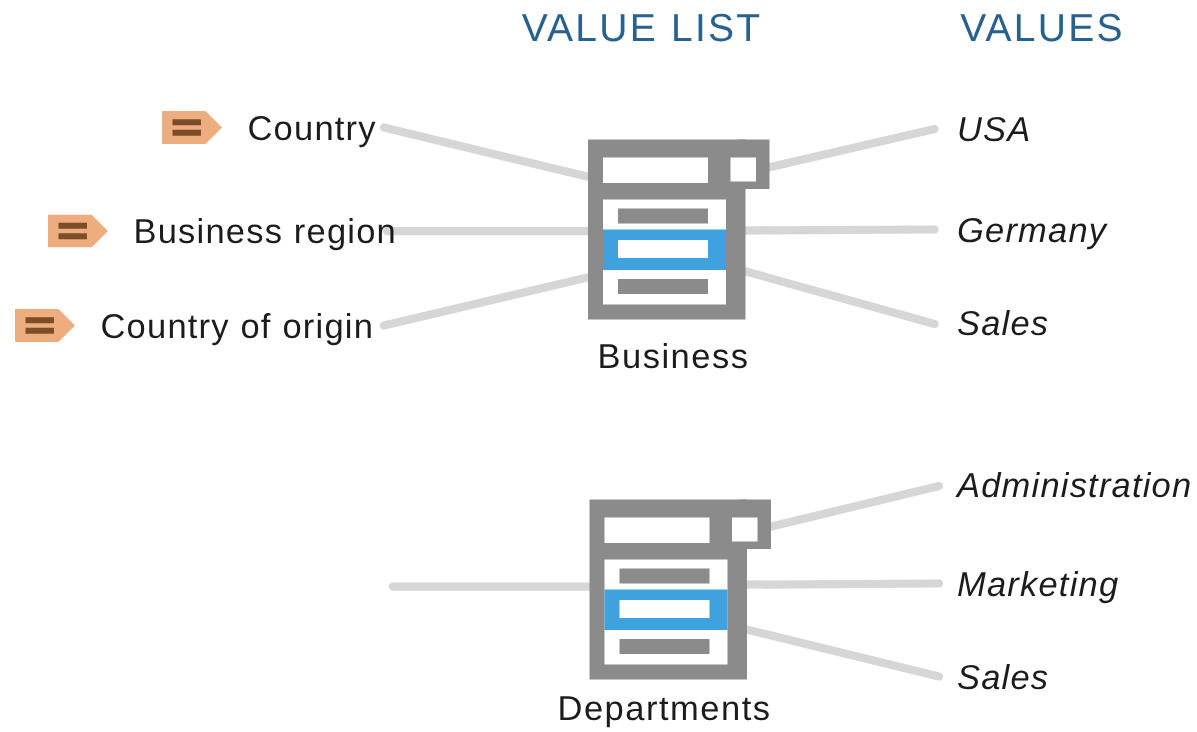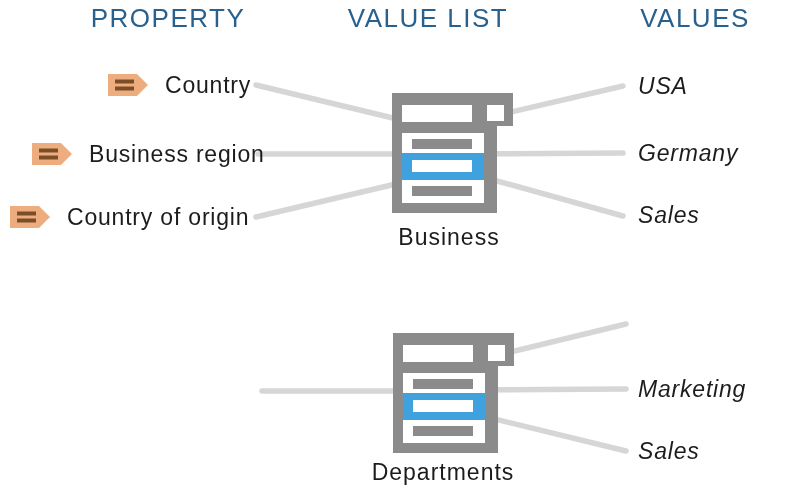--- a/index.html
+++ b/index.html
@@ -90,21 +90,20 @@
       <rect x="10" y="12" width="70" height="17" class="ic-white"></rect>
       <rect x="95" y="12" width="17" height="16" class="ic-white"></rect>
       <rect x="10" y="40" width="82" height="70" class="ic-white"></rect>
       <rect x="20" y="46" width="60" height="10" class="ic-gray"></rect>
       <rect x="10" y="60" width="82" height="27" class="ic-blue"></rect>
       <rect x="20" y="67" width="60" height="12" class="ic-white"></rect>
       <rect x="20" y="93" width="60" height="10" class="ic-gray"></rect>
     </g>
   </svg>
 
-  <div class="hdr" style="left:168px">PROPERTY</div>
   <div class="hdr" style="left:428px">VALUE LIST</div>
   <div class="hdr" style="left:695px">VALUES</div>
 
   <div class="prop-row" style="left:98px;top:71px">
     <svg class="tag" width="40" height="22" viewBox="0 0 40 22">
       <polygon class="tag-fill" points="0,0 29,0 40,11 29,22 0,22"></polygon>
       <rect class="tag-stripe" x="7" y="5.5" width="19" height="4"></rect>
       <rect class="tag-stripe" x="7" y="12.5" width="19" height="4"></rect>
     </svg>
     <span class="label">Country</span>
@@ -129,16 +128,17 @@
   </div>
 
 
   <div class="vl-label" style="left:449px;top:223px">Business</div>
   <div class="vl-label" style="left:443px;top:458px">Departments</div>
 
   <div class="value-label" style="top:72px">USA</div>
   <div class="value-label" style="top:139px">Germany</div>
   <div class="value-label" style="top:201px">Sales</div>
 
+  <div class="value-label" style="top:309px">Administration</div>
   <div class="value-label" style="top:375px">Marketing</div>
   <div class="value-label" style="top:437px">Sales</div>
 
 </div>
 
 </body></html>

